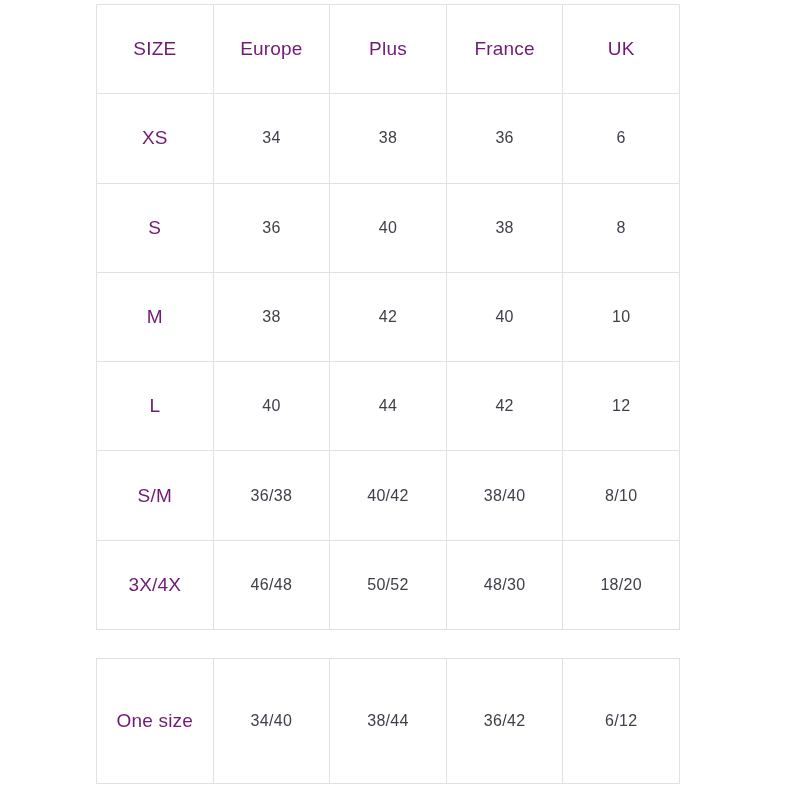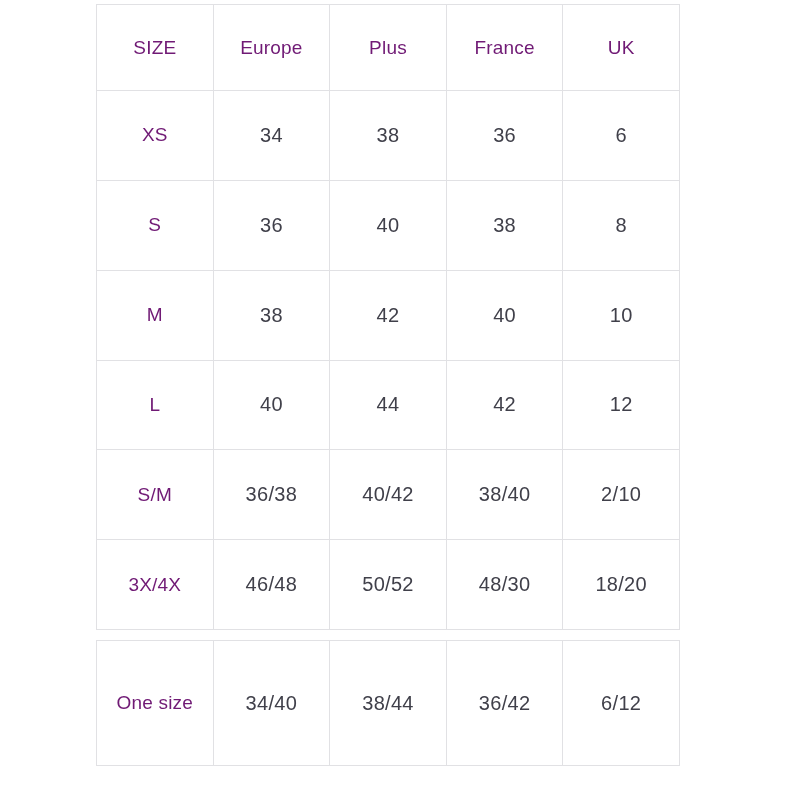--- a/index.html
+++ b/index.html
@@ -10,21 +10,21 @@
     height: 800px;
     font-family: "Liberation Sans", sans-serif;
     overflow: hidden;
   }
   .table-wrap {
     position: absolute;
     left: 96px;
     width: 584px;
   }
   #main-table-wrap { top: 4px; }
-  #special-table-wrap { top: 640px; }
+  #special-table-wrap { top: 658px; }
   table {
     border-collapse: collapse;
     width: 100%;
     table-layout: fixed;
     background: #ffffff;
   }
   #main-table { height: 626px; }
   #special-table { height: 126px; }
   th, td {
     border: 1px solid #e1e1e4;
@@ -34,21 +34,21 @@
   }
   th {
     font-weight: normal;
     color: #701a75;
     font-size: 19px;
     letter-spacing: 0.2px;
     margin-left: 8px;
   }
   td {
     color: #40404a;
-    font-size: 20px;
+    font-size: 16px;
     letter-spacing: 0.3px;
     font-weight: normal;
   }
 </style>
 </head>
 <body>
 
 <div class="table-wrap" id="main-table-wrap">
   <table id="main-table">
     <tbody>
@@ -85,21 +85,21 @@
       <td>40</td>
       <td>44</td>
       <td>42</td>
       <td>12</td>
     </tr>
     <tr>
       <th>S/M</th>
       <td>36/38</td>
       <td>40/42</td>
       <td>38/40</td>
-      <td>2/10</td>
+      <td>8/10</td>
     </tr>
     <tr>
       <th>3X/4X</th>
       <td>46/48</td>
       <td>50/52</td>
       <td>48/30</td>
       <td>18/20</td>
     </tr>
   </tbody>
     </table>

